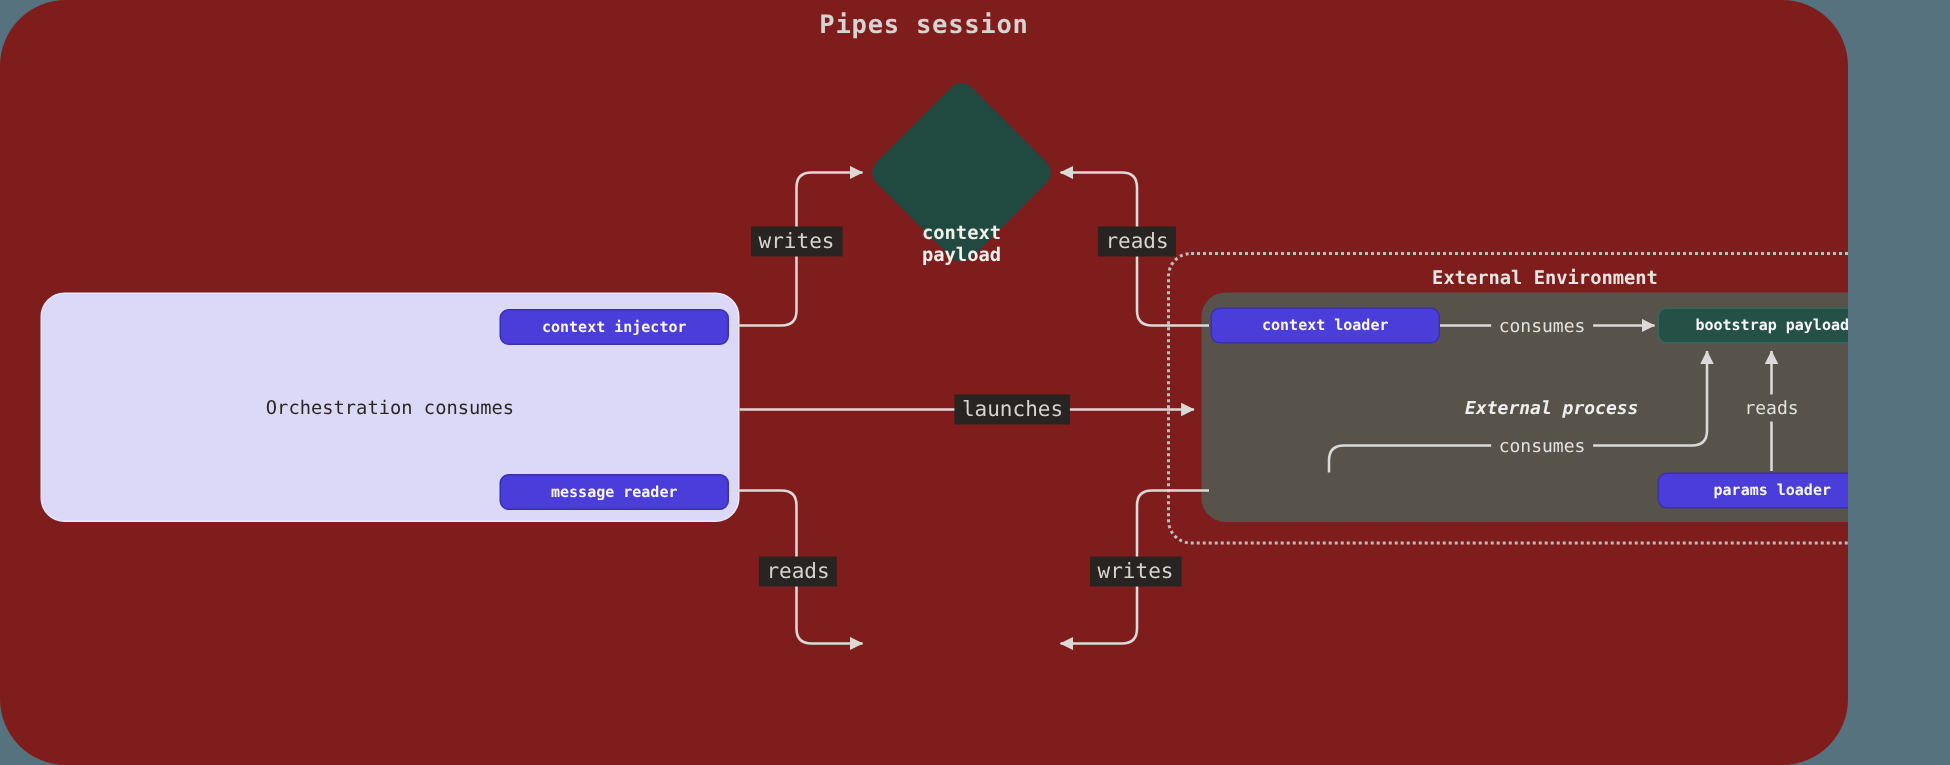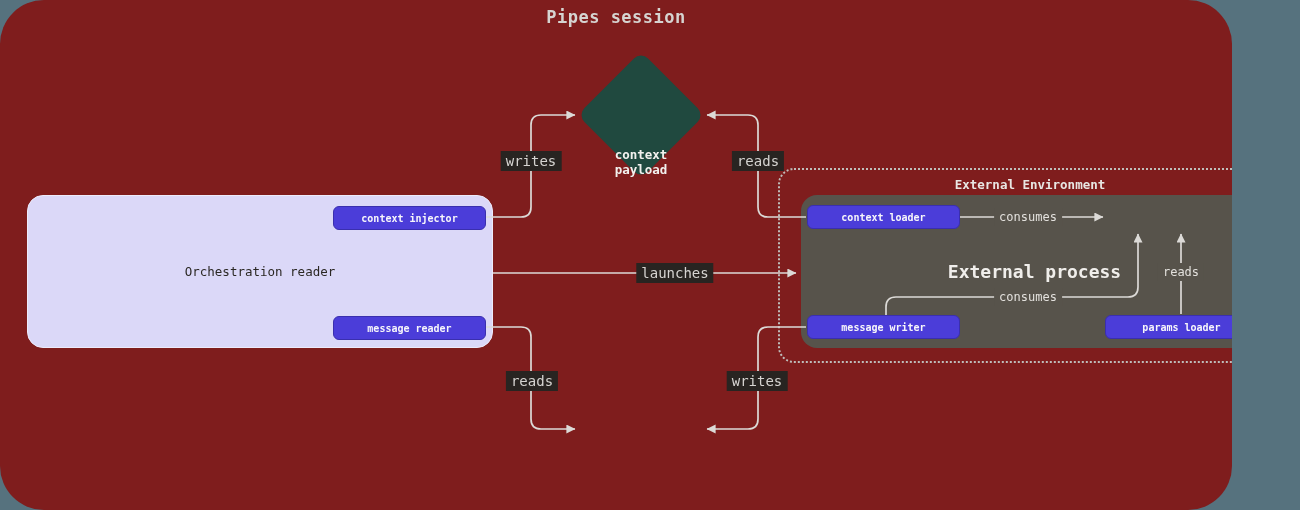--- a/index.html
+++ b/index.html
@@ -66,22 +66,23 @@
     left: 801px; top: 195px;
     width: 467px; height: 153px;
     background: #57534B;
     border-radius: 16px;
   }
   .proc-label {
     position: absolute;
     left: 0; top: 0; width: 100%; height: 100%;
     display: flex; align-items: center; justify-content: center;
     color: #F0EEEB;
-    font-size: 18px;
-    font-weight: 700;
+    font-size: 12px;
+    font-weight: 700;
+    font-style: italic;
   }
   
   .pill {
     position: absolute;
     width: 153px; height: 24px;
     border-radius: 6px;
     display: flex; align-items: center; justify-content: center;
     font-size: 10px;
     font-weight: 700;
     color: #F7F6FB;
@@ -142,33 +143,33 @@
   .elabel.on-gray { background: #57534B; color: #E3E1DD; }
 </style>
 </head>
 <body>
 
 <div class="canvas">
 
   <div class="diagram-title">Pipes session</div>
 
   <div class="orch-box">
-    <div class="orch-label">Orchestration reader</div>
+    <div class="orch-label">Orchestration consumes</div>
     <div class="pill purple pos-ci">context injector</div>
     <div class="pill purple pos-mr">message reader</div>
   </div>
 
   <div class="env-box">
     <div class="env-label">External Environment</div>
   </div>
 
   <div class="proc-box">
     <div class="proc-label">External process</div>
     <div class="pill purple pos-cl">context loader</div>
-    <div class="pill purple pos-mw">message writer</div>
+    <div class="pill green pos-bp">bootstrap payload</div>
     <div class="pill purple pos-pl">params loader</div>
   </div>
 
   <div class="diamond-wrap top">
     <div class="diamond-shape"></div>
     <div class="diamond-label">context payload</div>
   </div>
 
   <svg class="edges" width="1300" height="510" viewBox="0 0 1300 510">
     <defs>

